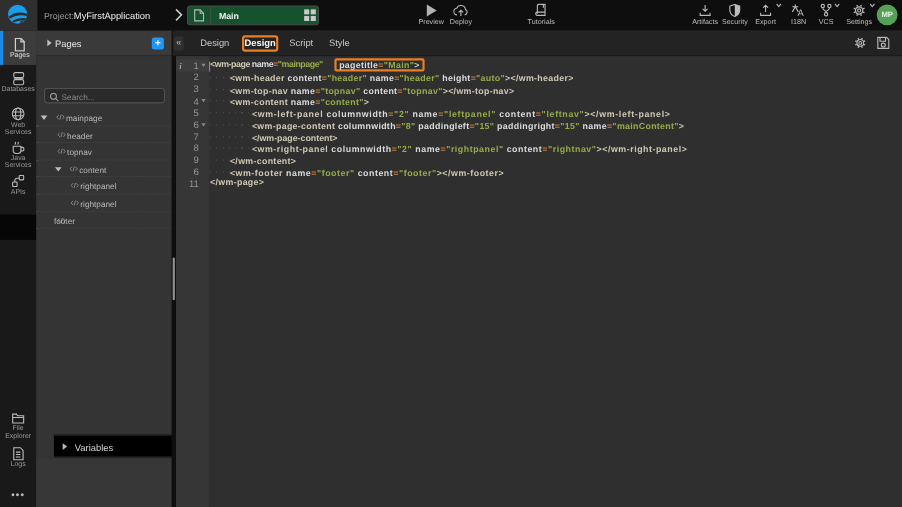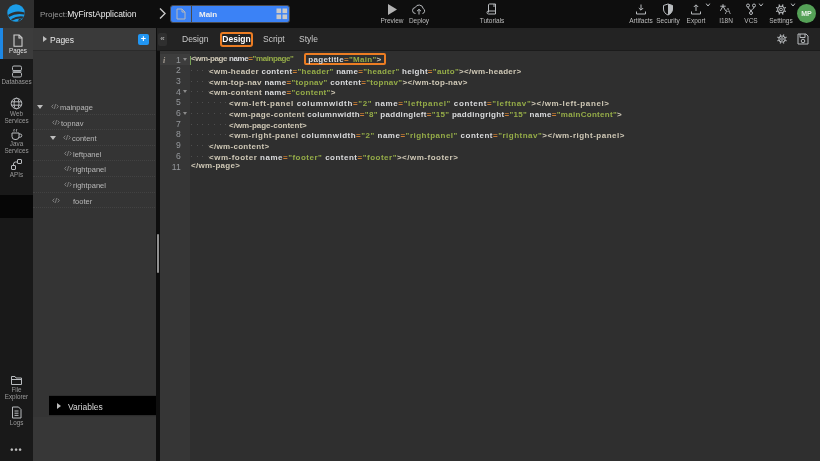--- a/index.html
+++ b/index.html
@@ -1,21 +1,21 @@
 <!DOCTYPE html>
 <html><head><meta charset="utf-8"><style>
 *{margin:0;padding:0;box-sizing:border-box}
 html,body{width:820px;height:461px;overflow:hidden;background:#2f2f2f;font-family:"Liberation Sans",sans-serif}
 
 #topbar{position:absolute;left:0;top:0;width:820px;height:28px;background:#0e0e0e}
 #logotile{position:absolute;left:0;top:0;width:34px;height:28px;background:#2f2f2f}
 #projlbl{position:absolute;left:40px;top:9px;font-size:8px;color:#9a9a9a}
 #projlbl b{color:#ececec;font-weight:normal;font-size:8.5px}
 .tbchev{position:absolute;left:158px;top:7px;width:9px;height:13px}
-#mainsel{position:absolute;left:170px;top:5px;width:120px;height:18px;background:#3b82f6;border:1px solid #4a4a4a;border-radius:3px}
+#mainsel{position:absolute;left:170px;top:5px;width:120px;height:18px;background:#14532d;border:1px solid #4a4a4a;border-radius:3px}
 #mainsel .ficell{position:absolute;left:0;top:0;width:21px;height:16px;border-right:1px solid #4a4a4a}
 #mainsel .mtxt{position:absolute;left:28px;top:4px;font-size:8px;font-weight:bold;color:#f0f0f0}
 .tbitem{position:absolute;top:0;height:28px;text-align:center;color:#c4c4c4}
 .tbitem .lbl{position:absolute;top:17px;width:100%;text-align:center;font-size:6.5px;color:#bdbdbd}
 .tbitem svg{position:absolute;top:3px;left:50%;transform:translateX(-50%)}
 .caret{position:absolute;top:10px;width:5px;height:4px}
 #avatar{position:absolute;left:797px;top:4px;width:19px;height:19px;border-radius:50%;background:#55a157;color:#eaf4ea;font-size:7px;font-weight:bold;text-align:center;line-height:19px}
 
 #rail{position:absolute;left:0;top:28px;width:33px;height:433px;background:#191919}
 .ritem{position:absolute;left:0;width:33px;text-align:center;color:#b5b8ba}
@@ -227,78 +227,85 @@
     </div>
   <div class="ritem" style="top:417px;letter-spacing:1px;color:#bdbdbd;font-size:9px;font-weight:bold">•••</div>
 </div>
 
 <div id="panel">
   <div id="phead">
       <span class="arr-r" style="left:10px;top:8px"></span>
       <div class="t">Pages</div>
       <div id="plus">+</div>
     </div>
+  <div id="searchwrap">
+    <svg width="9" height="9" style="position:absolute;left:4px;top:2.5px" viewBox="0 0 9 9">
+        <circle cx="3.6" cy="3.6" r="2.7" stroke="#9a9a9a" fill="none"></circle>
+        <path d="M5.7 5.7 L8 8" stroke="#9a9a9a"></path>
+      </svg>
+    <div class="ph">Search...</div>
+  </div>
   <div id="tree">
     <div class="trow">
         <span class="arr-d" style="left:4px"></span>
         <span class="code-ic" style="left:18px">
           <svg width="8" height="7" viewBox="0 0 8 7">
             <path d="M2.3 1.6 L0.7 3.5 L2.3 5.4 M5.7 1.6 L7.3 3.5 L5.7 5.4 M4.6 1.2 L3.4 5.8" stroke="#8f8f8f" stroke-width="0.8" fill="none"></path>
           </svg>
         </span>
         <span class="nm" style="left:27px">mainpage</span>
       </div>
     <div class="trow">
         <span class="code-ic" style="left:19px">
           <svg width="8" height="7" viewBox="0 0 8 7">
             <path d="M2.3 1.6 L0.7 3.5 L2.3 5.4 M5.7 1.6 L7.3 3.5 L5.7 5.4 M4.6 1.2 L3.4 5.8" stroke="#8f8f8f" stroke-width="0.8" fill="none"></path>
           </svg>
         </span>
+        <span class="nm" style="left:28px">header</span>
+      </div>
+    <div class="trow">
+        <span class="code-ic" style="left:19px">
+          <svg width="8" height="7" viewBox="0 0 8 7">
+            <path d="M2.3 1.6 L0.7 3.5 L2.3 5.4 M5.7 1.6 L7.3 3.5 L5.7 5.4 M4.6 1.2 L3.4 5.8" stroke="#8f8f8f" stroke-width="0.8" fill="none"></path>
+          </svg>
+        </span>
         <span class="nm" style="left:28px">topnav</span>
       </div>
     <div class="trow">
         <span class="arr-d" style="left:17px"></span>
         <span class="code-ic" style="left:30px">
           <svg width="8" height="7" viewBox="0 0 8 7">
             <path d="M2.3 1.6 L0.7 3.5 L2.3 5.4 M5.7 1.6 L7.3 3.5 L5.7 5.4 M4.6 1.2 L3.4 5.8" stroke="#8f8f8f" stroke-width="0.8" fill="none"></path>
           </svg>
         </span>
         <span class="nm" style="left:39px">content</span>
       </div>
     <div class="trow">
         <span class="code-ic" style="left:31px">
           <svg width="8" height="7" viewBox="0 0 8 7">
             <path d="M2.3 1.6 L0.7 3.5 L2.3 5.4 M5.7 1.6 L7.3 3.5 L5.7 5.4 M4.6 1.2 L3.4 5.8" stroke="#8f8f8f" stroke-width="0.8" fill="none"></path>
           </svg>
         </span>
-        <span class="nm" style="left:40px">leftpanel</span>
+        <span class="nm" style="left:40px">rightpanel</span>
       </div>
     <div class="trow">
         <span class="code-ic" style="left:31px">
           <svg width="8" height="7" viewBox="0 0 8 7">
             <path d="M2.3 1.6 L0.7 3.5 L2.3 5.4 M5.7 1.6 L7.3 3.5 L5.7 5.4 M4.6 1.2 L3.4 5.8" stroke="#8f8f8f" stroke-width="0.8" fill="none"></path>
           </svg>
         </span>
         <span class="nm" style="left:40px">rightpanel</span>
       </div>
     <div class="trow">
-        <span class="code-ic" style="left:31px">
-          <svg width="8" height="7" viewBox="0 0 8 7">
-            <path d="M2.3 1.6 L0.7 3.5 L2.3 5.4 M5.7 1.6 L7.3 3.5 L5.7 5.4 M4.6 1.2 L3.4 5.8" stroke="#8f8f8f" stroke-width="0.8" fill="none"></path>
-          </svg>
-        </span>
-        <span class="nm" style="left:40px">rightpanel</span>
-      </div>
-    <div class="trow">
         <span class="code-ic" style="left:19px">
           <svg width="8" height="7" viewBox="0 0 8 7">
             <path d="M2.3 1.6 L0.7 3.5 L2.3 5.4 M5.7 1.6 L7.3 3.5 L5.7 5.4 M4.6 1.2 L3.4 5.8" stroke="#8f8f8f" stroke-width="0.8" fill="none"></path>
           </svg>
         </span>
-        <span class="nm" style="left:40px">footer</span>
+        <span class="nm" style="left:16px">footer</span>
       </div>
   </div>
   <div id="vars">
       <span class="arr-r" style="left:8px;top:7px"></span>
       <div class="t">Variables</div>
     </div>
   <div id="varsbelow"></div>
 </div>
 
 <div id="scrltrack" style="position:absolute;left:156.5px;top:234px;width:2.5px;height:39px;background:#919191;border-radius:1px;z-index:5"></div>

